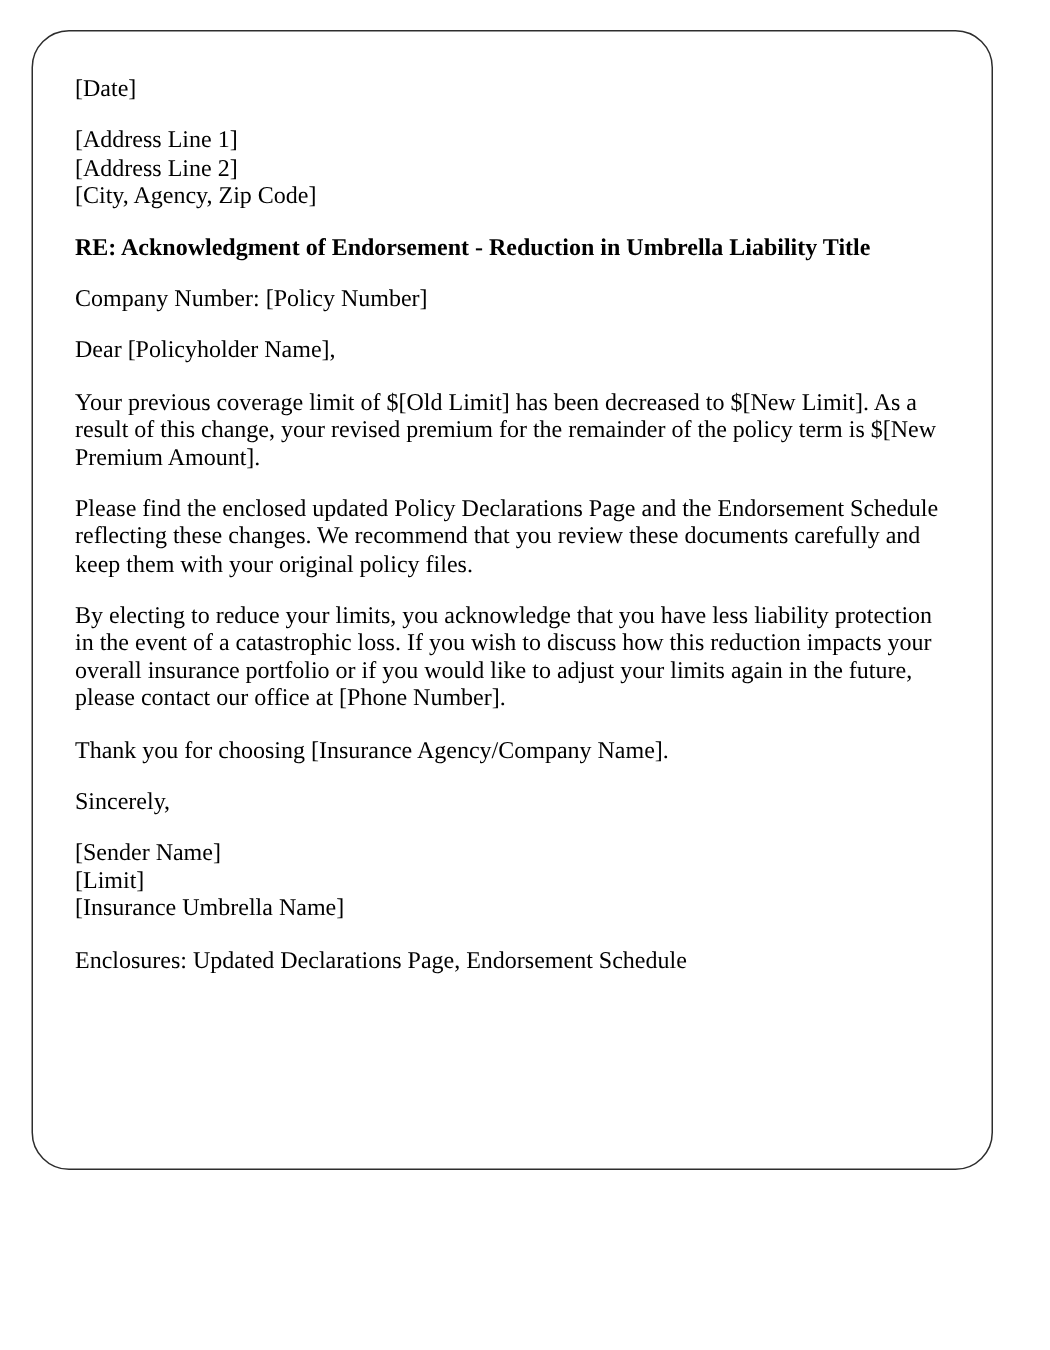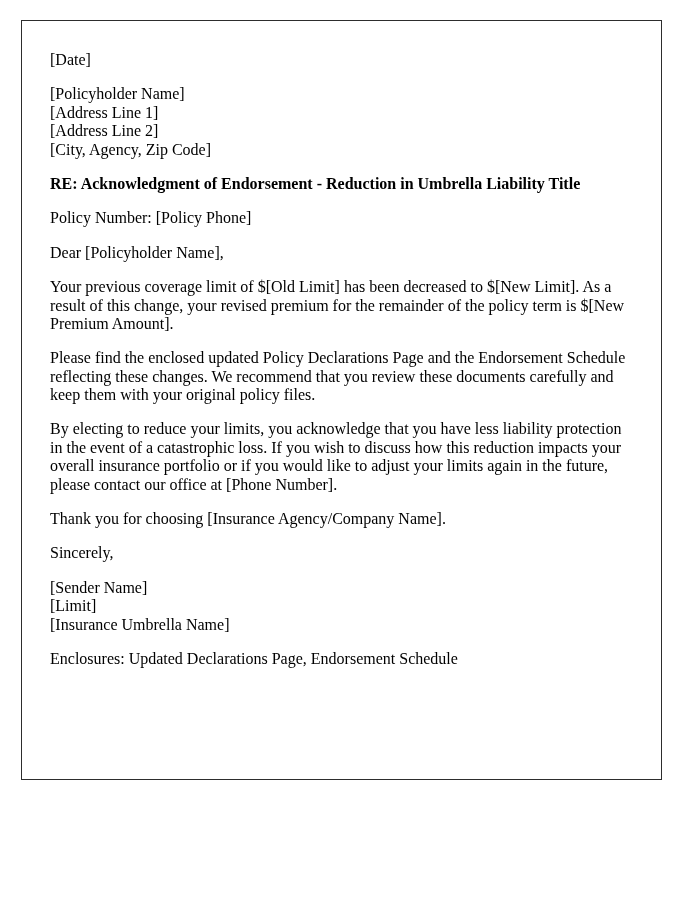--- a/index.html
+++ b/index.html
@@ -1,15 +1,15 @@
 <!DOCTYPE html>
 <html><head>
 <meta charset="utf-8">
 <style>
-  * { margin: 0; padding: 0; box-sizing: border-box; }
+  * { margin: 0; padding: 0; box-sizing: border-box; border-radius: 25px; }
   html, body {
     width: 700px;
     height: 900px;
     background: #ffffff;
     font-family: "Liberation Serif", "DejaVu Serif", serif;
   }
   .canvas {
     position: relative;
     width: 700px;
     height: 900px;
@@ -40,29 +40,28 @@
 </style>
 </head>
 <body>
 
 <div class="canvas">
   <div class="page">
 
     <p>[Date]</p>
 
     <p>
-      <span class="line">[Policyholder Name]</span>
       <span class="line">[Address Line 1]</span>
       <span class="line">[Address Line 2]</span>
       <span class="line">[City, Agency, Zip Code]</span>
     </p>
 
     <p class="subject">RE: Acknowledgment of Endorsement - Reduction in Umbrella Liability Title</p>
 
-    <p>Policy Number: [Policy Phone]</p>
+    <p>Company Number: [Policy Number]</p>
 
     <p>Dear [Policyholder Name],</p>
 
 
     <p>Your previous coverage limit of $[Old Limit] has been decreased to $[New Limit]. As a result of this change, your revised premium for the remainder of the policy term is $[New Premium Amount].</p>
 
     <p>Please find the enclosed updated Policy Declarations Page and the Endorsement Schedule reflecting these changes. We recommend that you review these documents carefully and keep them with your original policy files.</p>
 
     <p>By electing to reduce your limits, you acknowledge that you have less liability protection in the event of a catastrophic loss. If you wish to discuss how this reduction impacts your overall insurance portfolio or if you would like to adjust your limits again in the future, please contact our office at [Phone Number].</p>
 

